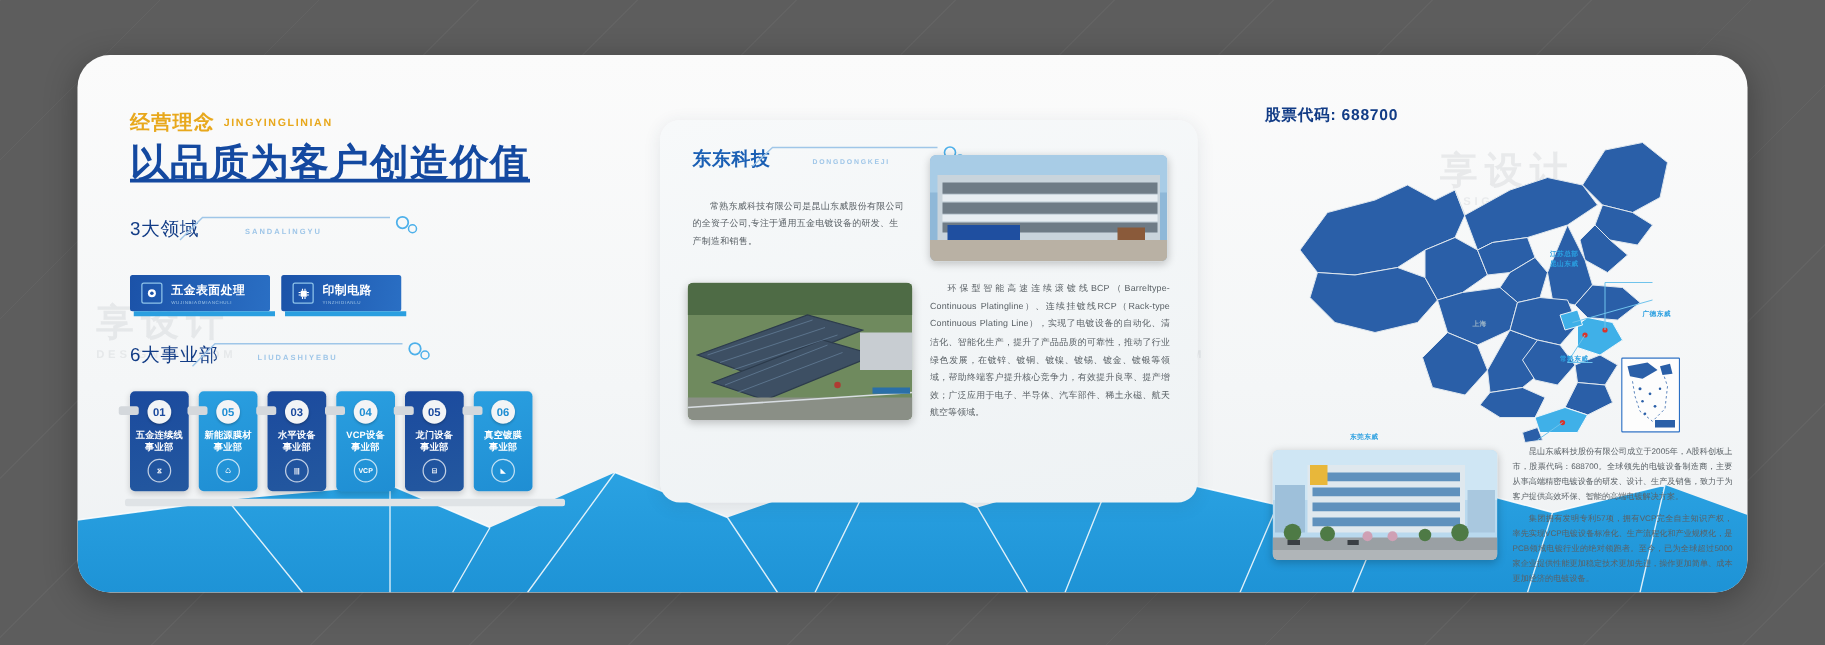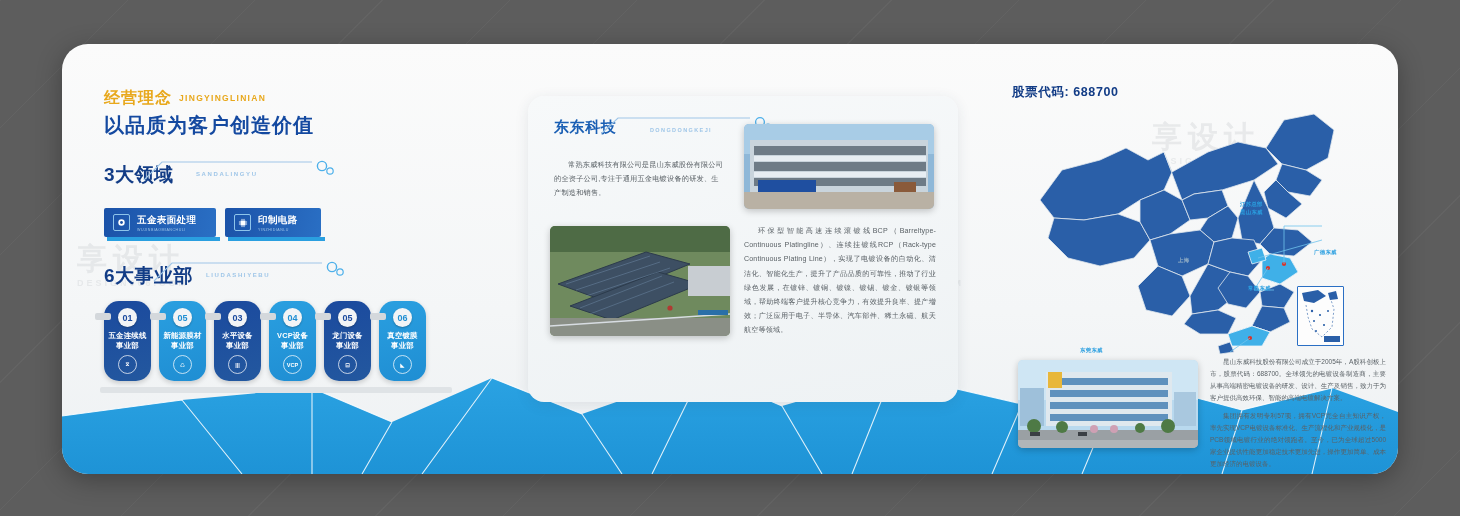--- a/index.html
+++ b/index.html
@@ -25,42 +25,42 @@
   .wm .big{font-size:30px;display:block;line-height:1;}
   .wm .small{font-size:9px;letter-spacing:3px;display:block;margin-top:4px;color:rgba(120,130,140,.12);}
 
   
   .poly{position:absolute;left:0;bottom:0;width:1336px;height:130px;}
 
   
   .left{position:absolute;left:42px;top:44px;width:400px;}
   .eyebrow{color:#e8a81c;font-size:16px;font-weight:bold;letter-spacing:1px;}
   .eyebrow .py{font-size:8.5px;letter-spacing:1.3px;margin-left:7px;font-weight:bold;vertical-align:2px;margin-top:12px;}
-  .headline{color:#1449a0;font-size:20px;font-weight:bold;letter-spacing:1px;margin-top:5px;line-height:1.1;}
+  .headline{color:#1449a0;font-size:31px;font-weight:bold;letter-spacing:1px;margin-top:5px;line-height:1.1;text-decoration:underline;}
 
   .seclabel{margin-top:26px;position:relative;height:24px;}
-  .seclabel .cn{color:#123c86;font-size:19px;font-weight:bold;letter-spacing:.5px;}
+  .seclabel .cn{color:#123c86;font-size:15px;font-weight:normal;letter-spacing:.5px;}
   .seclabel .py2{color:#9fc6e8;font-size:6px;letter-spacing:1.6px;font-weight:bold;
       position:absolute;left:92px;top:9px;}
   .seclabel svg{position:absolute;left:38px;top:-2px;}
 
   
   .domains{display:flex;gap:9px;margin-top:22px;}
   .dcard{position:relative;height:29px;border-radius:2px;display:flex;align-items:center;
     padding:0 9px;box-sizing:border-box;background:linear-gradient(100deg,#1b52a8,#2a6fc4);}
   .dcard:after{content:"";position:absolute;left:3px;right:-4px;bottom:-4px;height:4px;background:#2a9fe0;}
   .dcard .ic{width:15px;height:15px;border:1.3px solid #8ec4ea;border-radius:2px;
      display:flex;align-items:center;justify-content:center;margin-right:7px;flex:none;}
   .dcard .tx .cn2{color:#fff;font-size:9.5px;font-weight:bold;letter-spacing:.4px;display:block;}
   .dcard .tx .py3{color:#9dc3e6;font-size:3.6px;letter-spacing:.5px;display:block;margin-top:1px;}
 
   
   .bus{position:relative;margin-top:14px;height:92px;}
   .busrow{display:flex;gap:8px;}
-  .bcard{width:47px;height:80px;border-radius:15px;position:relative;
+  .bcard{width:47px;height:80px;border-radius:4px;position:relative;
      display:flex;flex-direction:column;align-items:center;box-shadow:0 2px 5px rgba(0,0,0,.18);}
   .bcard.dark{background:linear-gradient(165deg,#1b4a9e,#23589f);}
   .bcard.light{background:linear-gradient(165deg,#2a9fe0,#1f8ed3);}
   .bcard .tab{position:absolute;left:-9px;top:12px;width:16px;height:7px;background:#d4d8dc;border-radius:2px;}
   .bcard .num{margin-top:7px;width:19px;height:19px;border-radius:50%;background:#f2f4f6;
      color:#1b4a9e;font-size:9px;font-weight:bold;display:flex;align-items:center;justify-content:center;
      box-shadow:0 1px 2px rgba(0,0,0,.25);}
   .bcard.light .num{color:#1f8ed3;}
   .bcard .bt{color:#fff;font-size:7.4px;font-weight:bold;text-align:center;margin-top:4px;line-height:1.35;letter-spacing:.2px;}
   .bcard .bic{position:absolute;bottom:7px;width:17px;height:17px;border-radius:50%;

